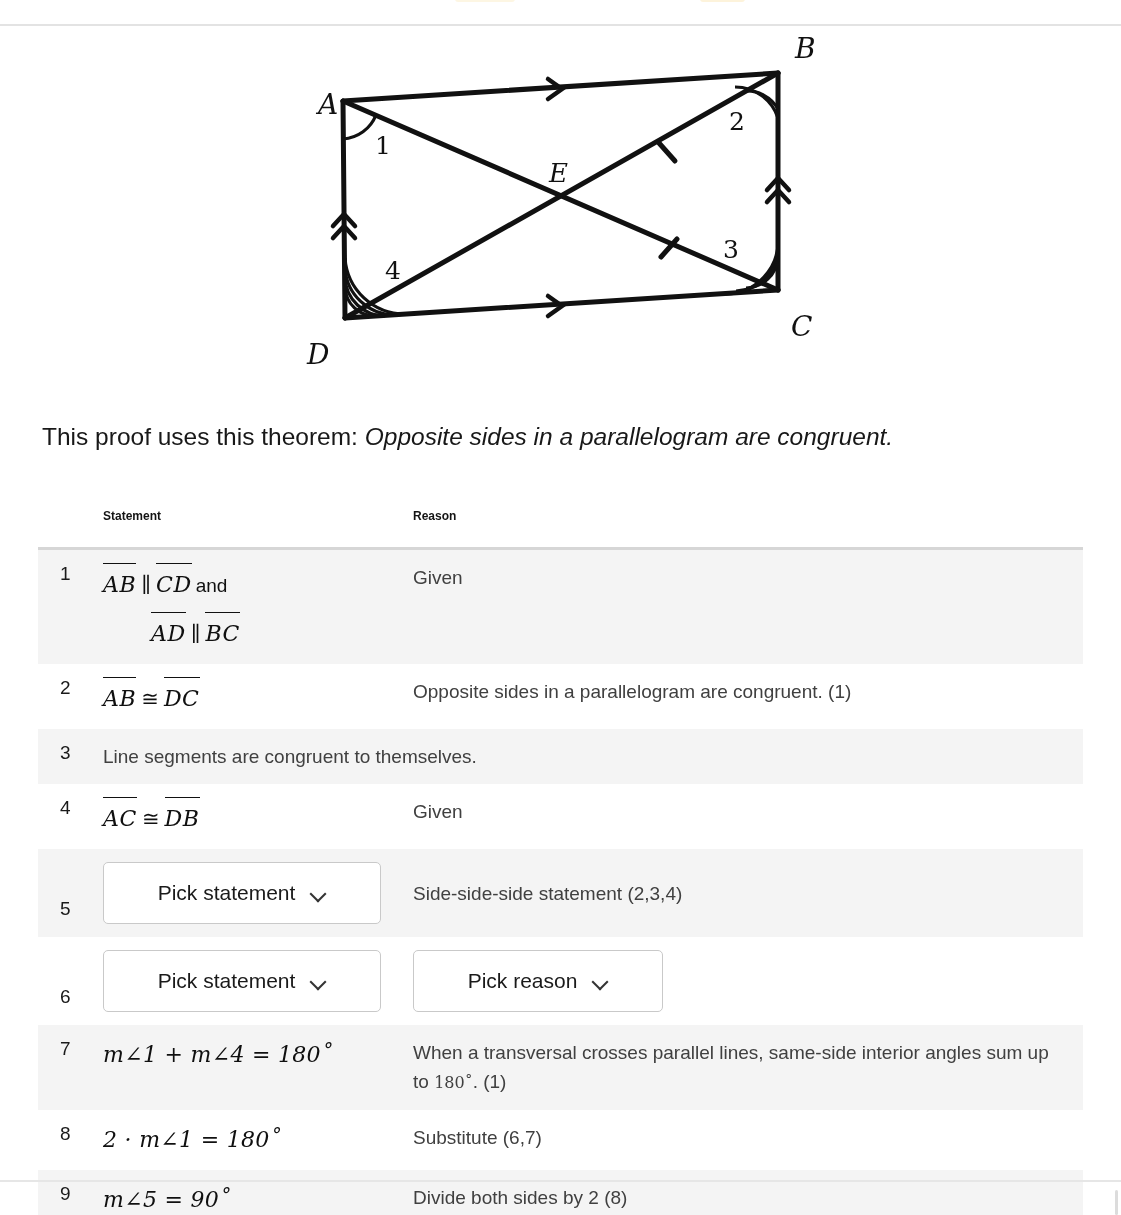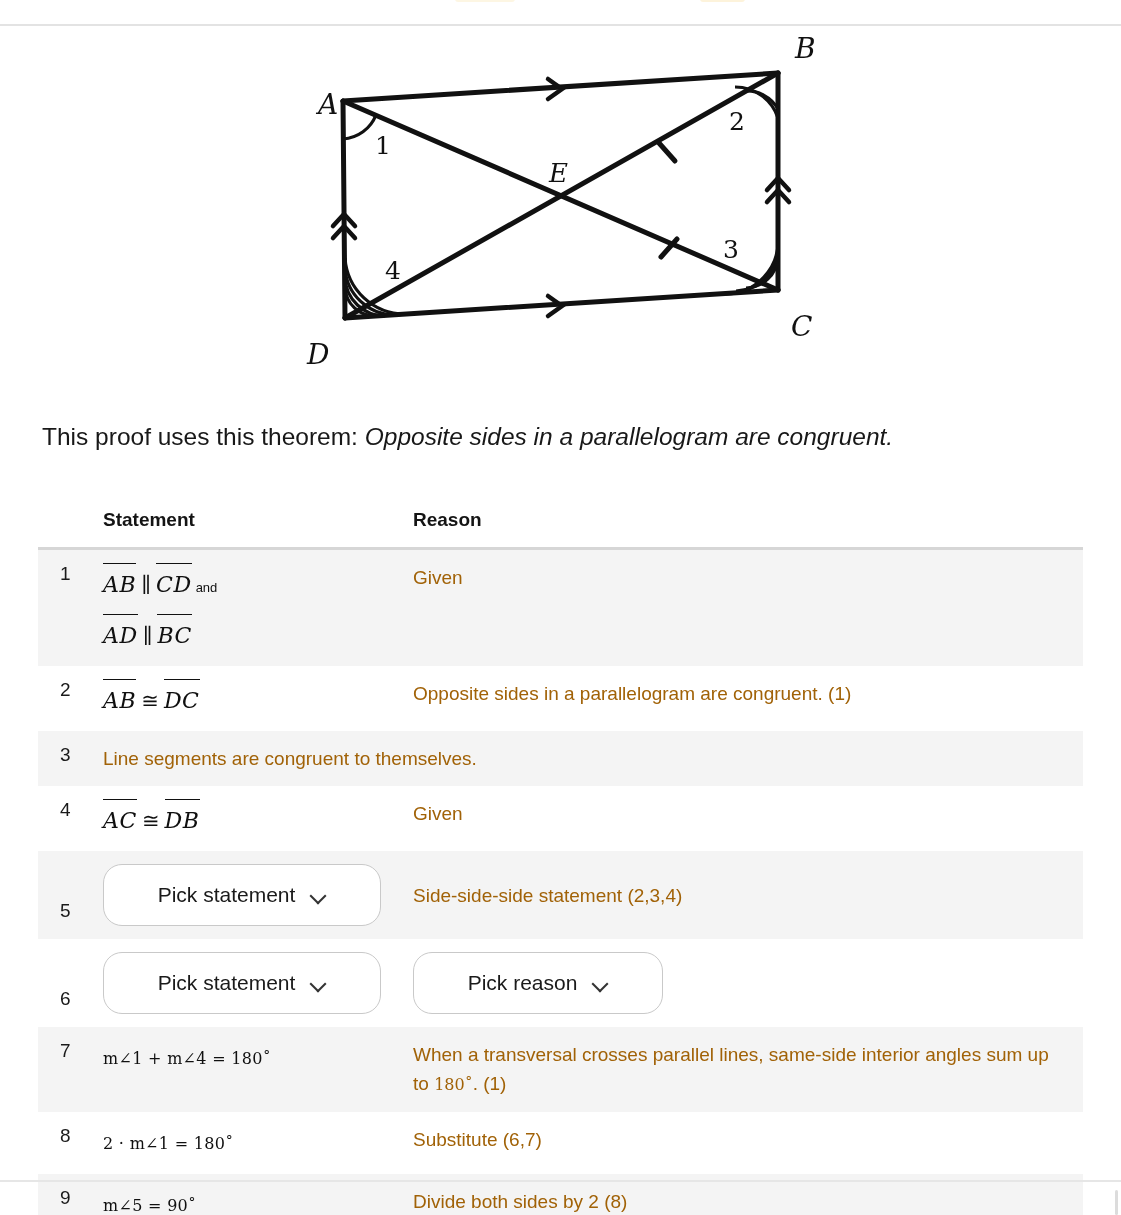--- a/index.html
+++ b/index.html
@@ -82,21 +82,21 @@
     display: flex;
     height: 42px;
     align-items: flex-start;
     padding-left: 0;
   }
   .col-num   { width: 65px; flex: 0 0 65px; }
   .col-stmt  { width: 310px; flex: 0 0 310px; }
   .col-reason{ flex: 1 1 auto; }
 
   .proof-head .hdr {
-    font-size: 19px;
+    font-size: 12px;
     font-weight: bold;
     color: #141414;
     padding-top: 4px;
   }
   .head-rule {
     height: 3px;
     background: #d6d6d6;
     width: 1045px;
   }
 
@@ -118,30 +118,31 @@
   }
   .prow .stmt {
     font-size: 21px;
     color: #101010;
     padding-left: 0px;
     box-sizing: border-box;
     line-height: 34px;
   }
   .prow .reason {
     font-size: 19px;
-    color: #a16207;
+    color: #404040;
     line-height: 29px;
     padding-right: 20px;
     box-sizing: border-box;
   }
 
   
   .mth {
     font-family: "DejaVu Serif", serif;
-    font-size: 16px;
+    font-style: italic;
+    font-size: 22px;
     letter-spacing: .3px;
   }
   .seg {
     display: inline-block;
     border-top: 1.6px solid #111;
     padding-top: 9px;
     line-height: 1.12;
     font-family: "DejaVu Serif", serif;
     font-style: italic;
     font-size: 22px;
@@ -149,43 +150,43 @@
   }
   .op {
     font-family: "DejaVu Serif", serif;
     font-style: normal;
     font-size: 21px;
     padding: 0 5px;
   }
   .txt-inline {
     font-family: "Liberation Sans", sans-serif;
     font-style: normal;
-    font-size: 13px;
+    font-size: 19px;
     padding-left: 4px;
   }
-  .mline2 { display: block; margin-top: 9px; }
+  .mline2 { display: block; margin-top: 9px; margin-left: 48px; }
 
   
   .rmath {
     font-family: "DejaVu Serif", serif;
     font-style: normal;
     font-size: 16px;
   }
 
   
   .dd-btn {
     display: inline-flex;
     align-items: center;
     justify-content: center;
     gap: 16px;
     height: 62px;
     padding: 0 20px;
     background: #ffffff;
     border: 1.6px solid #c9c9c9;
-    border-radius: 19px;
+    border-radius: 5px;
     font-size: 21px;
     color: #1a1a1a;
     cursor: pointer;
     box-sizing: border-box;
     font-family: "Liberation Sans", sans-serif;
   }
   .dd-btn.w-stmt { width: 278px; }
   .dd-btn.w-reason { width: 250px; }
   .chev {
     display: inline-block;

